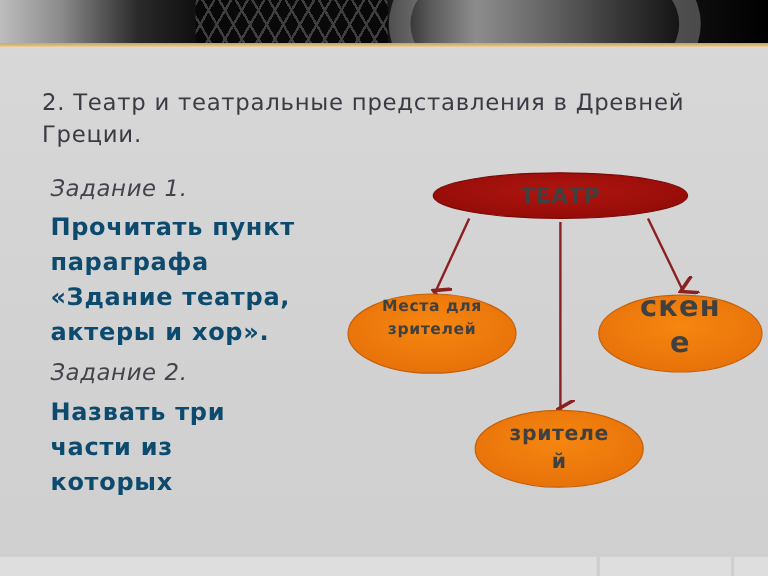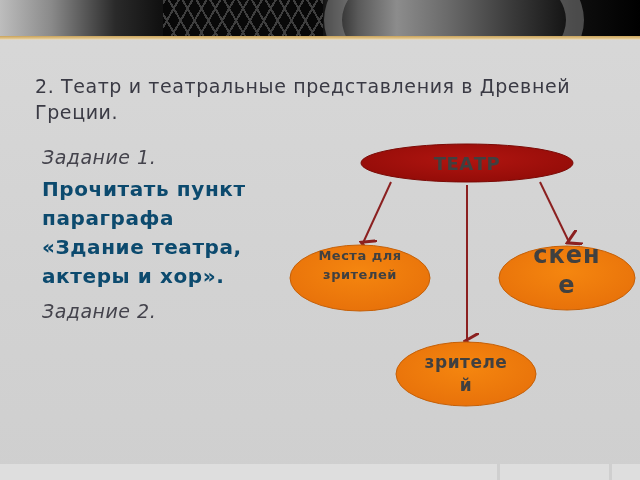--- a/index.html
+++ b/index.html
@@ -65,20 +65,21 @@
   <div class="tyre"></div>
 </div>
 <div class="gold-line"></div>
 
 <div class="title">2. Театр и театральные представления в Древней Греции.</div>
 
 <div class="left-col">
   <p class="task-label">Задание 1.</p>
   <p class="task-text" style="width:230px;">Прочитать пункт параграфа «Здание театра, актеры и хор».</p>
   <p class="task-label">Задание 2.</p>
+  <p class="task-text" style="width:190px;">Назвать три части из которых</p>
 </div>
 
 <div class="footer-strip">
   <div class="div1"></div>
   <div class="div2"></div>
 </div>
 
 <svg class="diagram" width="640" height="480">
   <defs>
     <marker id="arr" markerWidth="8" markerHeight="8" refX="4" refY="6" orient="auto-start-reverse">

